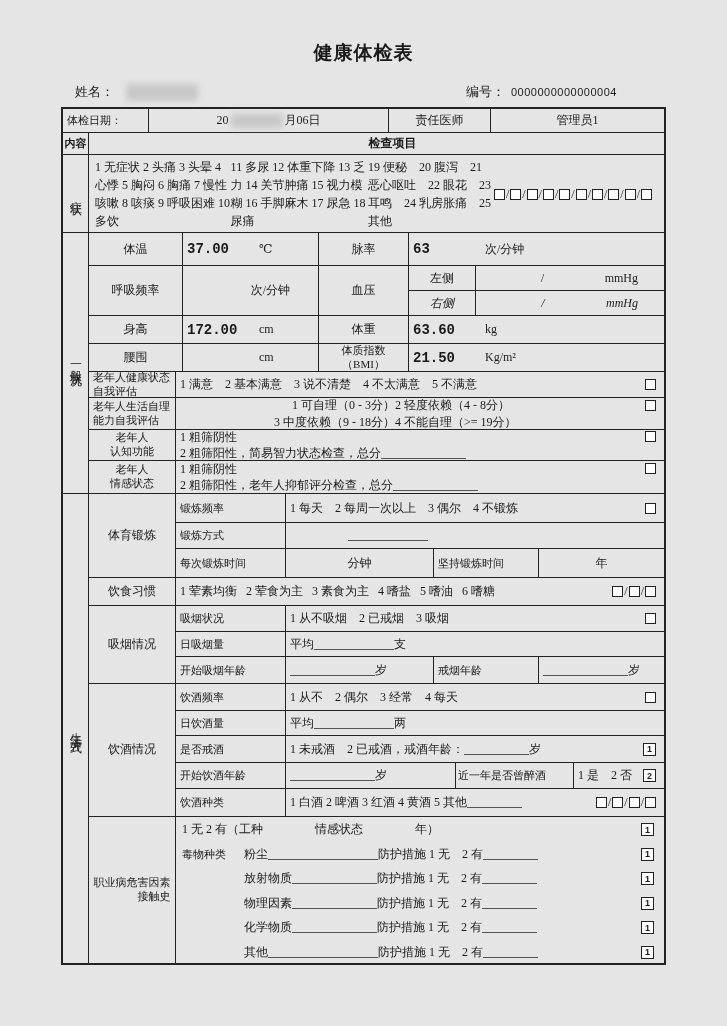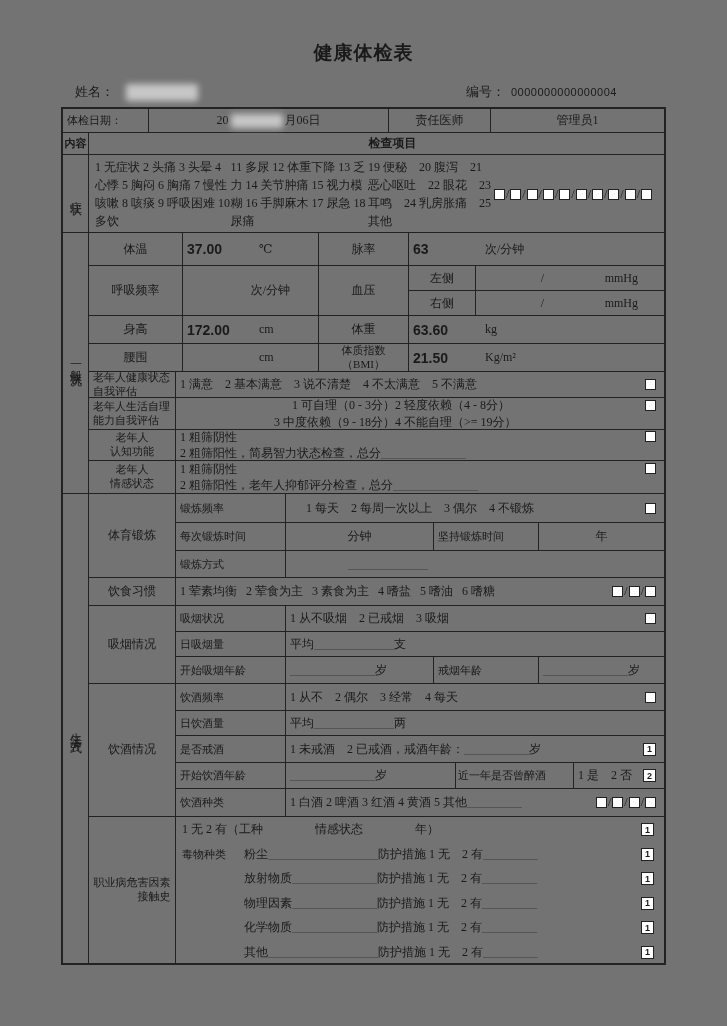--- a/index.html
+++ b/index.html
@@ -1,77 +1,77 @@
 <!DOCTYPE html>
 <html><head>
 <meta charset="utf-8">
 <style>
   * { margin:0; padding:0; box-sizing:border-box; }
   html,body { background:#ffffff; }
   .page {
-    width:727px; height:1026px; background:#737373; position:relative;
+    width:727px; height:1026px; background:#e5e5e5; position:relative;
     font-family:"Liberation Serif","DejaVu Serif",serif; color:#1a1a1a;
     outline:1px solid #c9c9c9; overflow:hidden; font-size:12px;
   }
   .title { text-align:center; padding-top:40px; font-size:19px; font-weight:bold; letter-spacing:1px; }
   .toprow { display:flex; align-items:center; margin:17px 62px 6px 75px; font-size:13px; }
   .blur { display:inline-block; background:#c7c7c7; filter:blur(3px); border-radius:2px; }
   .name-blur { width:72px; height:17px; margin-left:12px; }
   .date-blur { width:52px; height:14px; margin:0 2px; vertical-align:middle; }
   .code-label { margin-left:268px; }
   .code-val { font-family:"Liberation Sans",sans-serif; font-size:11px; margin-left:6px; letter-spacing:0.5px; }
 
   .tbl { margin:0 61px; border:2px solid #222; }
   .row { display:flex; border-bottom:1px solid #222; align-items:stretch; }
   .row.last { border-bottom:none; }
   .cell { border-right:1px solid #222; display:flex; align-items:center; padding:1px 4px; }
   .cell.lastc { border-right:none; }
   .center { justify-content:center; text-align:left; }
   .bold { font-weight:bold; }
   .fs11 { font-size:11px; }
   .val { font-family:"Liberation Sans",sans-serif; font-weight:bold; font-size:14px; }
-  .val-w { display:inline-block; width:72px; }
+  .val-w { display:inline-block; width:72px;font-family:Liberation Mono, monospace; }
   .pre { white-space:pre-wrap; }
 
   .w26{width:26px;flex:none;} .w86{width:86px;flex:none;} .w240{width:240px;flex:none;}
   .w102{width:102px;flex:none;} .w94{width:94px;flex:none;} .w136{width:136px;flex:none;}
   .w90{width:90px;flex:none;} .w67{width:67px;flex:none;} .w87{width:87px;flex:none;}
   .w110{width:110px;flex:none;} .w148{width:148px;flex:none;} .w105{width:105px;flex:none;}
   .w118{width:118px;flex:none;} .w170{width:170px;flex:none;}
   .grow { flex:1 1 auto; min-width:0; }
 
   .band { display:flex; border-bottom:1px solid #222; }
   .band.last { border-bottom:none; }
   .band-label { width:26px; flex:none; border-right:1px solid #222; display:flex; align-items:center; justify-content:center; }
   .vtext { writing-mode:vertical-lr; text-orientation:upright; letter-spacing:3px; font-size:12px; }
   .band-body { flex:1; display:flex; flex-direction:column; }
 
   .h24{height:24px;} .h22{height:22px;gap:32px;} .h78{height:78px;} .h33{height:33px;} .h50{height:50px;}
-  .h28{height:28px;} .h26{height:26px;} .h32{height:32px;} .h31{height:31px;} .h29{height:29px;gap:16px;}
+  .h28{height:28px;} .h26{height:26px;} .h32{height:32px;} .h31{height:31px;} .h29{height:29px;}
   .h27{height:27px;} .h25{height:25px;} .h146{height:146px;}
 
   .cb { width:11px; height:11px; border:1.5px solid #222; display:inline-block; flex:none; background:#fff; }
   .cbn { width:13px; height:13px; border:1.5px solid #222; display:inline-flex; align-items:center; justify-content:center;
          font:bold 9px "Liberation Sans",sans-serif; flex:none; background:#fff; }
   .sl { margin:0 1px; font-size:12px; }
   .boxline { display:flex; align-items:center; justify-content:flex-end; padding-right:6px; }
   .rightbox { margin-left:auto; margin-right:4px; }
 
   .ul { display:inline-block; border-bottom:1px solid #555; height:11px; } .w55u{width:55px;} .w65u{width:65px;} .w80u{width:80px;} .w85u{width:85px;} .w110u{width:110px;}
 
   .sym-cell { flex-direction:row; align-items:stretch; justify-content:flex-start; padding:3px 6px 2px 6px; line-height:1.5; }
   .two-line { flex-direction:column; align-items:flex-start; justify-content:center; line-height:1.25; }
   .two-line.center-t { align-items:center; }
   .stack { flex-direction:column; align-items:stretch; justify-content:center; line-height:1.35; }
   .stack > div { display:flex; align-items:center; }
   .opt-split > span:first-child { width:215px; flex:none;text-align:right; }
 
   .bp-col { flex:1; display:flex; flex-direction:column; }
   .bp-row { display:flex; flex:1; border-bottom:1px solid #222; }
-  .bp-row:last-child { border-bottom:none; }
+  .bp-row:last-child { border-bottom:none;font-style:italic; }
   .bp-val { flex:1; display:flex; align-items:center; padding:0 26px 0 4px; }
   .bp-slash { flex:1; text-align:center; }
 
   .group { display:flex; border-bottom:1px solid #222; }
   .group.last { border-bottom:none; }
   .group-label { width:87px; flex:none; border-right:1px solid #222; display:flex; align-items:center; justify-content:center; text-align:center; line-height:1.3; }
   .group-body { flex:1; display:flex; flex-direction:column; }
   .subrow { display:flex; border-bottom:1px solid #222; align-items:stretch; }
   .subrow:last-child { border-bottom:none; }
 
@@ -282,34 +282,34 @@
         <div class="group">
           <div class="group-label">体育锻炼</div>
           <div class="group-body">
             <div class="subrow h29">
               <div class="cell w110 fs11">锻炼频率</div>
               <div class="cell grow lastc pre">
                 <span>1 每天    2 每周一次以上    3 偶尔    4 不锻炼</span>
                 <span class="cb rightbox"></span>
               </div>
             </div>
+            <div class="subrow h26">
+              <div class="cell w110 fs11">锻炼方式</div>
+              <div class="cell grow lastc">
+                <span class="ul w80u" style="margin-left:58px;"></span>
+              </div>
+            </div>
             <div class="subrow h28">
               <div class="cell w110 fs11">每次锻炼时间</div>
               <div class="cell w148 center">
                 <span>分钟</span>
               </div>
               <div class="cell w105 fs11">坚持锻炼时间</div>
               <div class="cell grow lastc center">
                 <span>年</span>
-              </div>
-            </div>
-            <div class="subrow h26">
-              <div class="cell w110 fs11">锻炼方式</div>
-              <div class="cell grow lastc">
-                <span class="ul w80u" style="margin-left:58px;"></span>
               </div>
             </div>
           </div>
         </div>
 
         <div class="group">
           <div class="group-label h27">饮食习惯</div>
           <div class="group-body">
             <div class="subrow h27">
               <div class="cell grow lastc pre">

